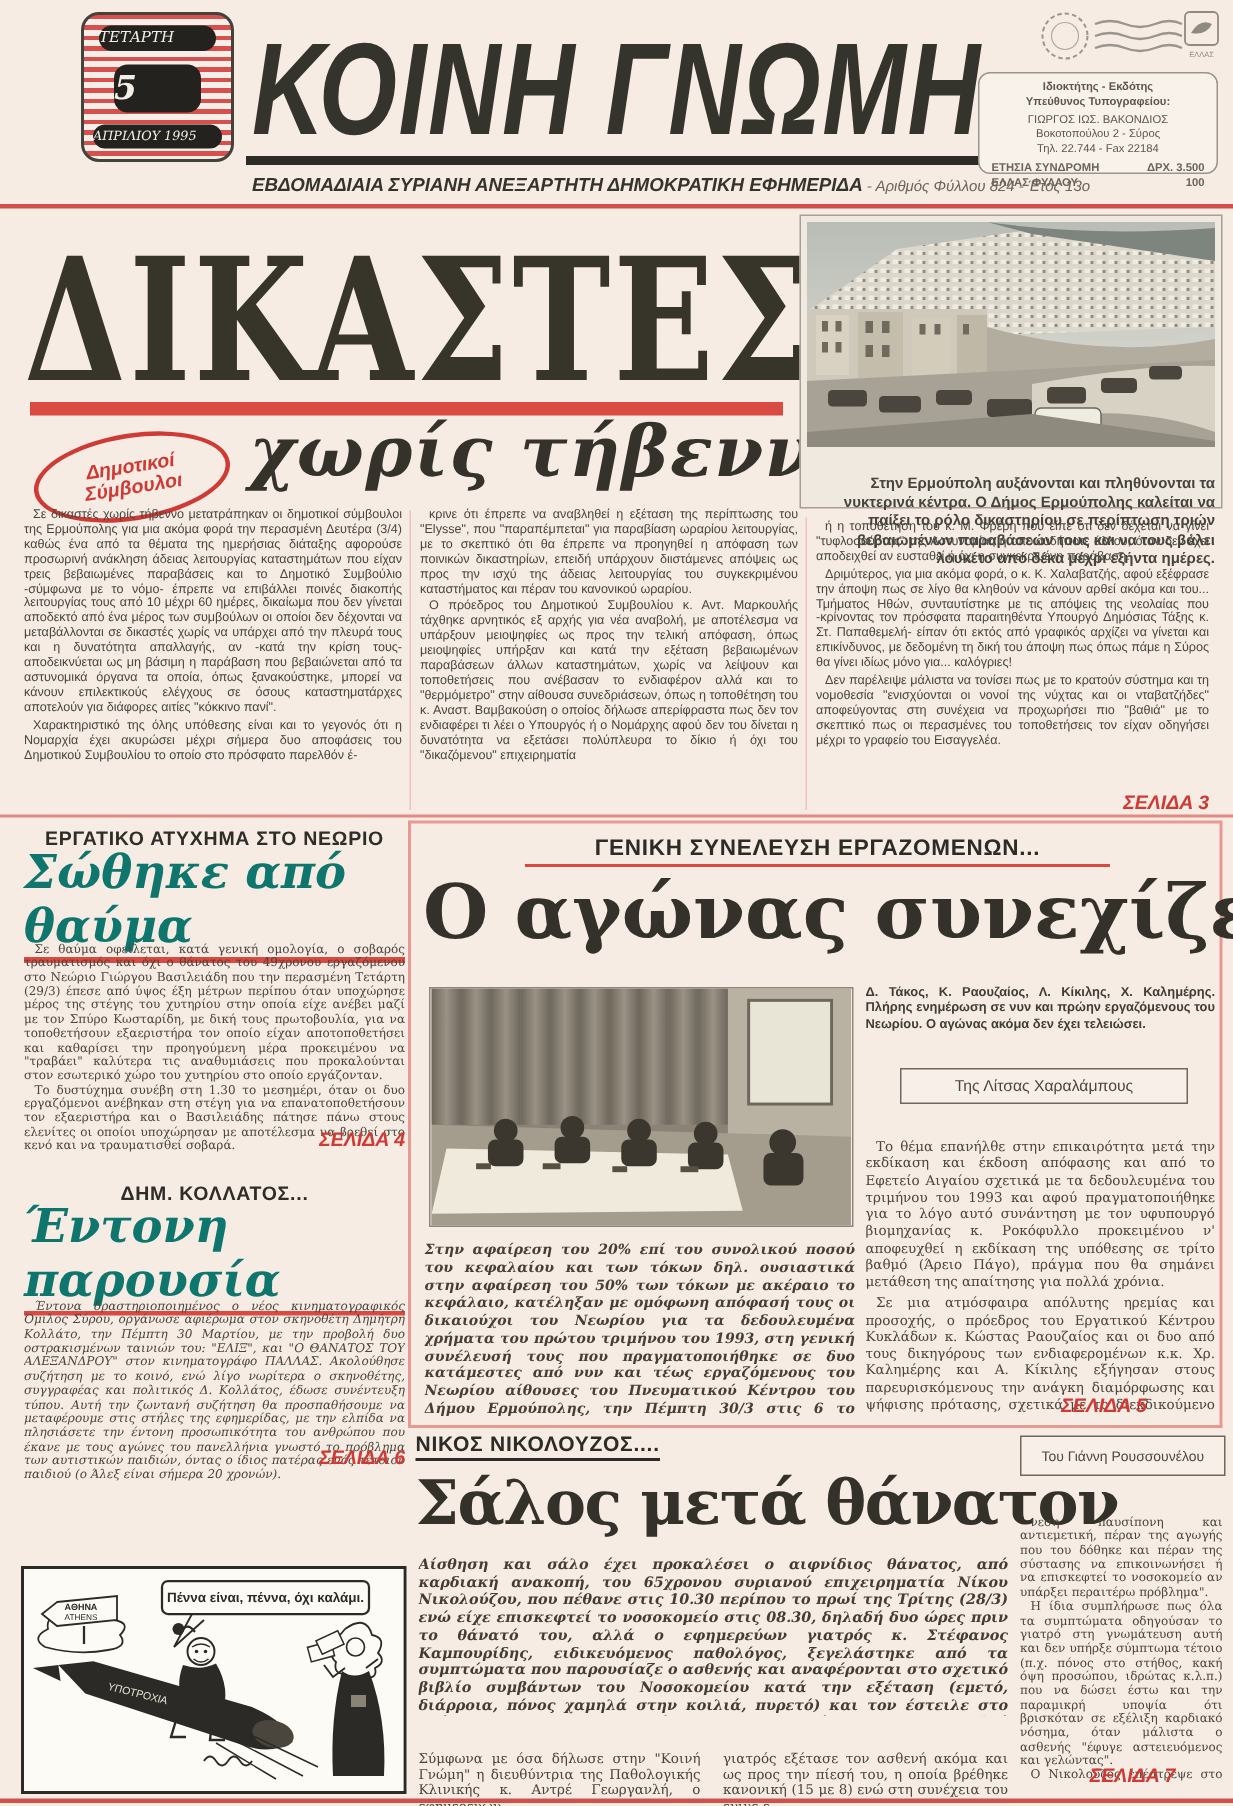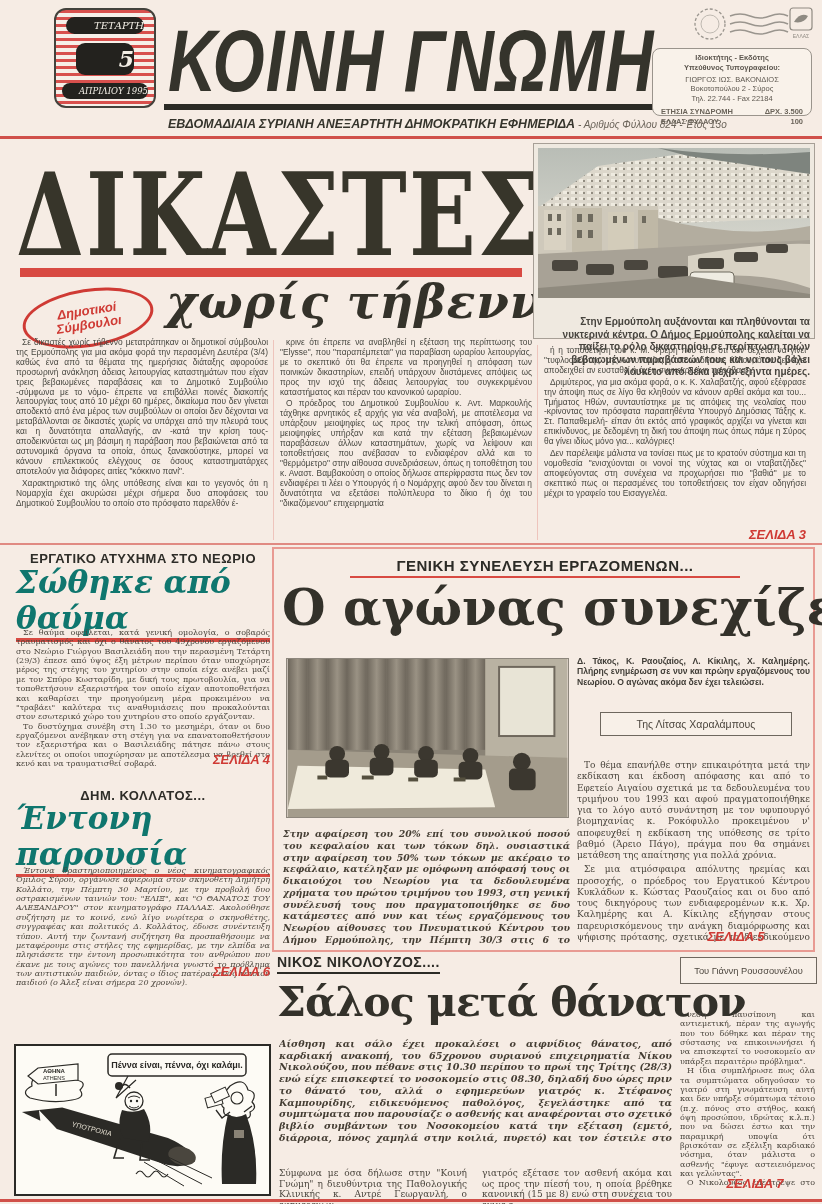--- a/index.html
+++ b/index.html
@@ -3,21 +3,21 @@
 <meta charset="utf-8">
 <style>
   html,body{margin:0;padding:0;background:#e9dcd6;}
   #page{position:relative;width:822px;height:1204px;background:#f6ece4;overflow:hidden;
         font-family:"Liberation Sans",sans-serif;color:#3a3a36;}
   .abs{position:absolute;}
   
   #datebox{left:54px;top:8px;width:102px;height:100px;border:2px solid #43423c;border-radius:12px;
      background:repeating-linear-gradient(180deg,#d8504d 0 3px,#f6efe8 3px 7px);
      display:flex;flex-direction:column;align-items:center;justify-content:space-between;padding:7px 6px;box-sizing:border-box;}
-  .datepill{background:#23221e;color:#f3efe6;border-radius:9px;text-align:right;
+  .datepill{background:#23221e;color:#f3efe6;border-radius:9px;text-align:left;
      font-family:"DejaVu Serif",serif;font-style:italic;}
   #masthead{left:168px;top:10px;width:520px;height:96px;font-style:italic;font-weight:bold;
      font-size:67px;letter-spacing:1px;color:#35342c;transform:scaleY(1.3);transform-origin:top left;white-space:nowrap;}
   #masthead-rule{left:164px;top:104px;width:524px;height:6px;background:#2c2b26;}
   #subtitle{left:168px;top:114px;width:620px;font-style:italic;white-space:nowrap;}
   #pubbox{left:652px;top:48px;width:160px;height:68px;border:1px solid #9a948c;border-radius:8px;
      background:#f9f2ea;font-size:7.5px;text-align:center;color:#5c564e;padding:4px 4px;box-sizing:border-box;line-height:1.3;}
   .pubrow{display:flex;justify-content:space-between;font-weight:bold;color:#6b645a;padding:0 4px;}
   #header-redrule{left:0;top:136px;width:822px;height:3px;background:#d0504a;}
   

